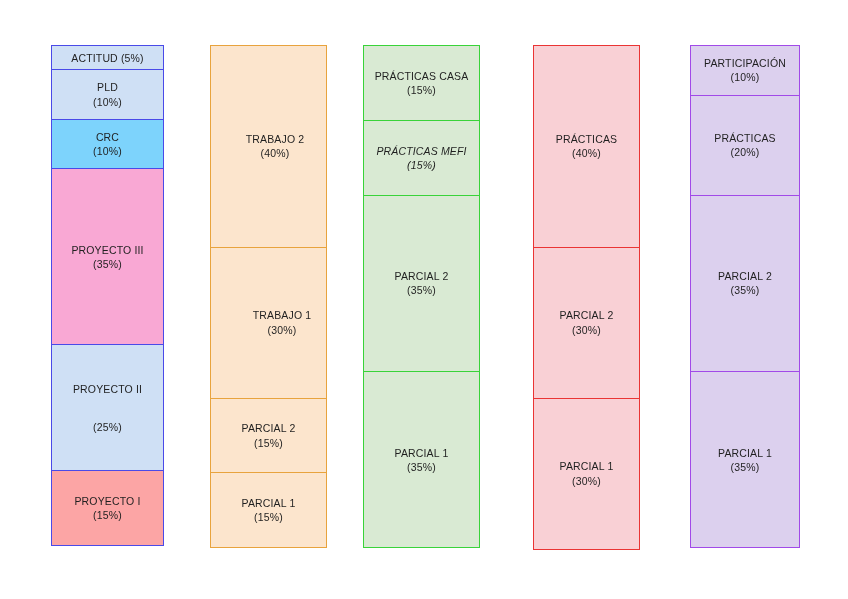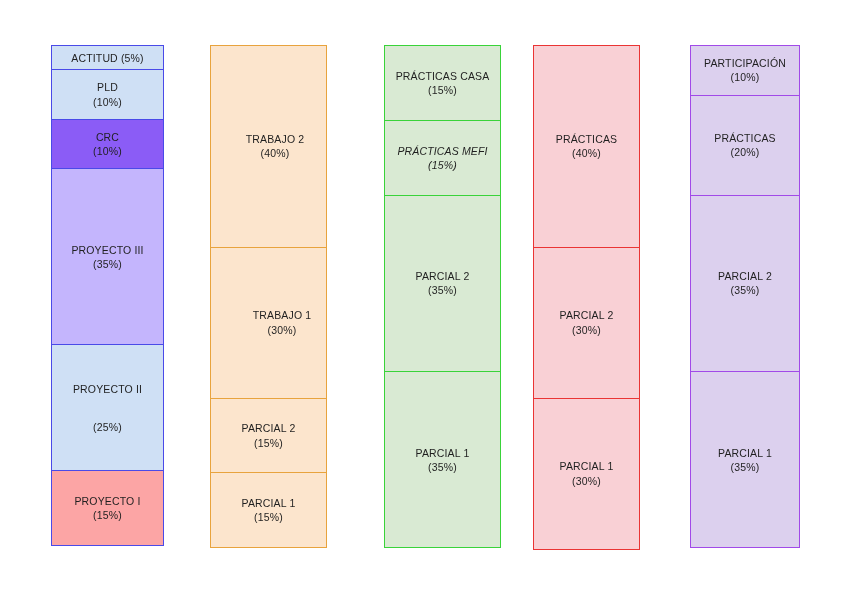--- a/index.html
+++ b/index.html
@@ -32,21 +32,21 @@
   }
 
   .column {
     position: absolute;
     top: 45px;
     width: 113px;
   }
 
   .col-0 { left: 51px;  width: 113px; }
   .col-1 { left: 210px; width: 117px; }
-  .col-2 { left: 384px; width: 117px; }
+  .col-2 { left: 363px; width: 117px; }
   .col-3 { left: 533px; width: 107px; }
   .col-4 { left: 690px; width: 110px; }
 
   .stack {
     position: relative;
     height: 507px;
     box-sizing: border-box;
     display: flex;
     flex-direction: column;
   }
@@ -81,25 +81,25 @@
   <div class="columns-row">
       <div class="column col-0">
         <div class="stack">
           <div class="segment" style="flex: 0 0 5%; background: rgb(207, 224, 245); border-color: rgb(74, 74, 232);">
             <span class="seg-label">ACTITUD (5%)</span>
           </div>
           <div class="segment" style="flex: 0 0 10%; background: rgb(207, 224, 245); border-color: rgb(74, 74, 232);">
             <span class="seg-label">PLD</span>
             <span class="seg-pct">(10%)</span>
           </div>
-          <div class="segment" style="flex: 0 0 10%; background: #8b5cf6; border-color: rgb(74, 74, 232);">
+          <div class="segment" style="flex: 0 0 10%; background: #7dd3fc; border-color: rgb(74, 74, 232);">
             <span class="seg-label">CRC</span>
             <span class="seg-pct">(10%)</span>
           </div>
-          <div class="segment" style="flex: 0 0 35%; background: #c4b5fd; border-color: rgb(74, 74, 232);">
+          <div class="segment" style="flex: 0 0 35%; background: #f9a8d4; border-color: rgb(74, 74, 232);">
             <span class="seg-label">PROYECTO III</span>
             <span class="seg-pct">(35%)</span>
           </div>
           <div class="segment" style="flex: 0 0 25%; background: rgb(207, 224, 245); border-color: rgb(74, 74, 232); gap: 24px;">
             <span class="seg-label">PROYECTO II</span>
             <span class="seg-pct">(25%)</span>
           </div>
           <div class="segment" style="flex: 0 0 15%; background: #fca5a5; border-color: rgb(74, 74, 232);">
             <span class="seg-label">PROYECTO I</span>
             <span class="seg-pct">(15%)</span>

